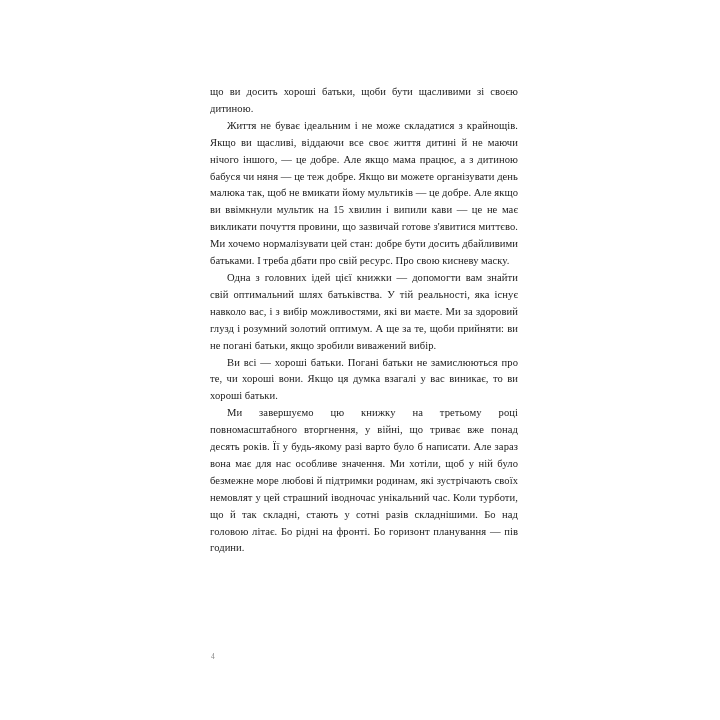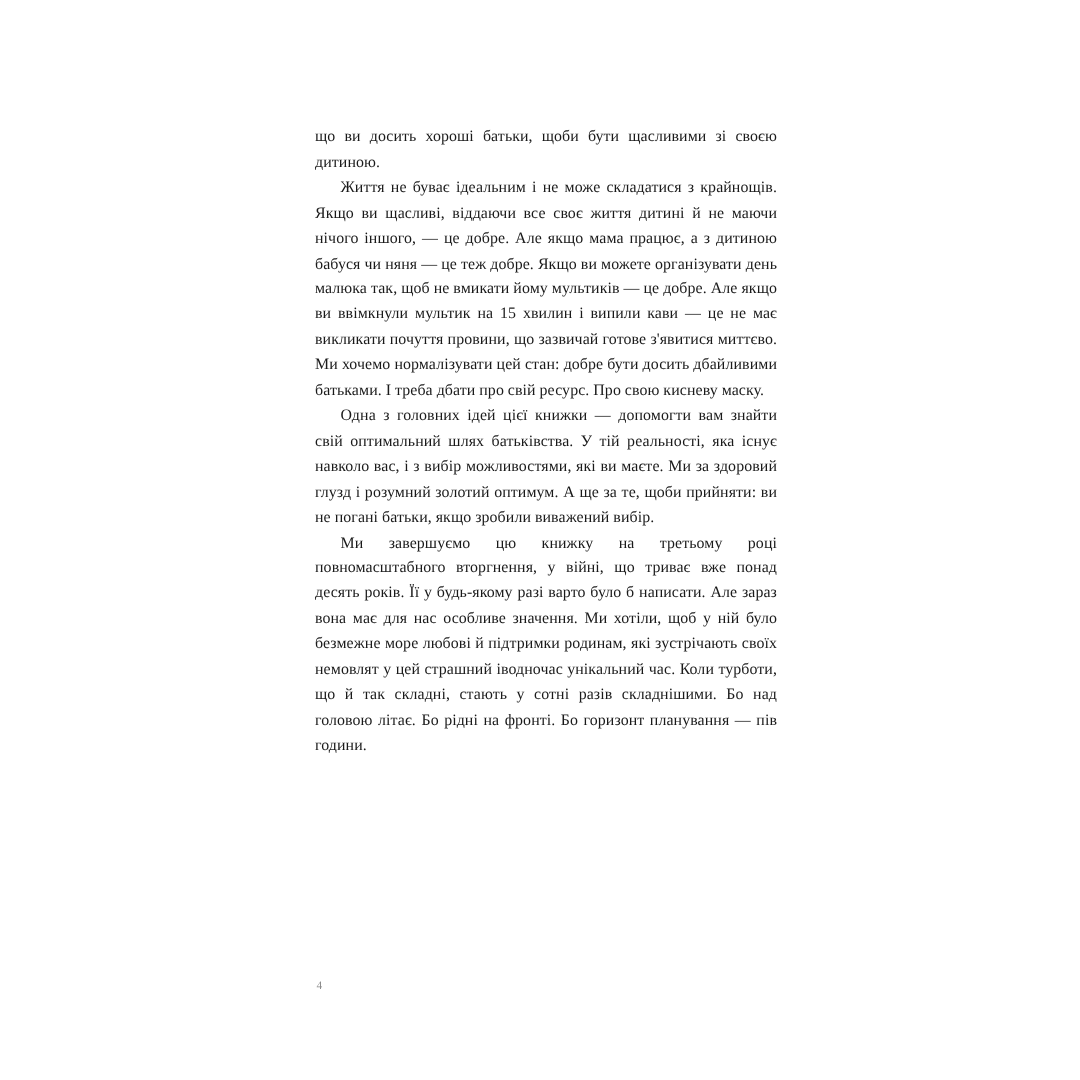--- a/index.html
+++ b/index.html
@@ -57,18 +57,19 @@
 </style>
 </head>
 <body>
 
 <div class="page">
 
   <div class="text-block">
     <p class="para">що ви досить хороші батьки, щоби бути щасливими зі своєю дитиною.</p>
     <p class="para indent">Життя не буває ідеальним і не може складатися з крайнощів. Якщо ви щасливі, віддаючи все своє життя дитині й не маючи нічого іншого, — це добре. Але якщо мама працює, а з дитиною бабуся чи няня — це теж добре. Якщо ви можете організувати день малюка так, щоб не вмикати йому мультиків — це добре. Але якщо ви ввімкнули мультик на 15 хвилин і випили кави — це не має викликати почуття провини, що зазвичай готове з'явитися миттєво. Ми хочемо нормалізувати цей стан: добре бути досить дбайливими батьками. І треба дбати про свій ресурс. Про свою кисневу маску.</p>
     <p class="para indent">Одна з головних ідей цієї книжки — допомогти вам знайти свій оптимальний шлях батьківства. У тій реальності, яка існує навколо вас, і з вибір можливостями, які ви маєте. Ми за здоровий глузд і розумний золотий оптимум. А ще за те, щоби прийняти: ви не погані батьки, якщо зробили виважений вибір.</p>
+    <p class="para indent">Ви всі — хороші батьки. Погані батьки не замислюються про те, чи хороші вони. Якщо ця думка взагалі у вас виникає, то ви хороші батьки.</p>
     <p class="para indent">Ми завершуємо цю книжку на третьому році повномасштабного вторгнення, у війні, що триває вже понад десять років. Її у будь-якому разі варто було б написати. Але зараз вона має для нас особливе значення. Ми хотіли, щоб у ній було безмежне море любові й підтримки родинам, які зустрічають своїх немовлят у цей страшний іводночас унікальний час. Коли турботи, що й так складні, стають у сотні разів складнішими. Бо над головою літає. Бо рідні на фронті. Бо горизонт планування — пів години.</p>
   </div>
 
   <div class="folio">4</div>
 
 </div>
 
 </body></html>

